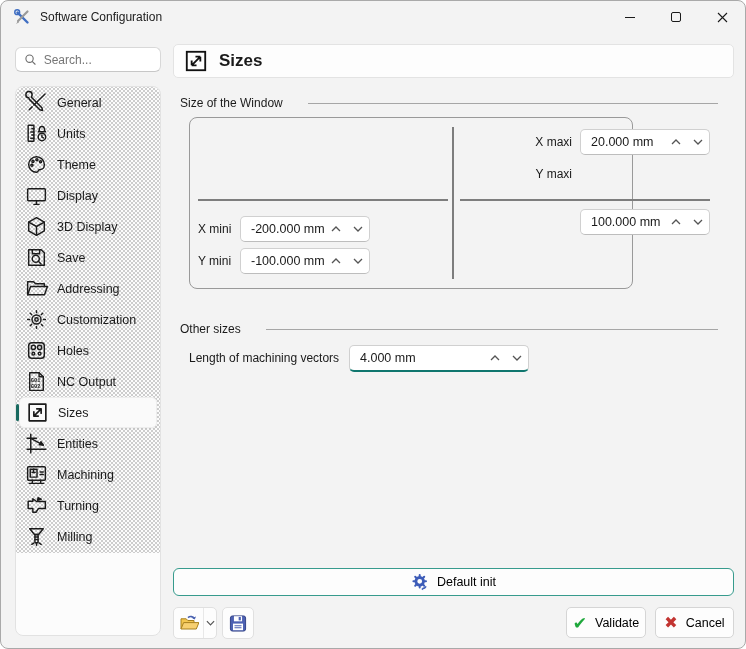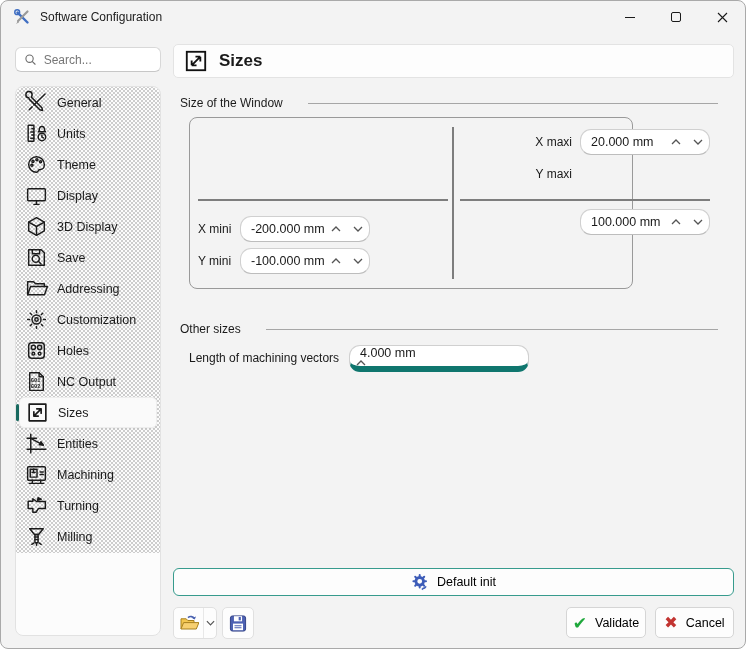--- a/index.html
+++ b/index.html
@@ -37,24 +37,24 @@
   .header-bar .hsi{width:26px;height:26px;stroke:#111;fill:none;stroke-width:1.7;}
   .page-title{font-size:17px;font-weight:bold;}
   .group-row{position:absolute;left:179px;width:538px;display:flex;align-items:center;gap:25px;}
   .group-label{font-size:12px;white-space:nowrap;}
   .group-line{flex:1;height:1px;background:#a6a6a6;}
   .viz-box{position:absolute;left:188px;top:116px;width:444px;height:172px;border:1px solid #999;border-radius:8px;}
   .axis{position:absolute;background:#7d7d7d;}
   .field-label{position:absolute;font-size:12px;line-height:26px;}
   
   .spinner{position:absolute;height:26px;background:#fff;border:1px solid #d0d0d0;border-bottom-color:#bdbdbd;
-           border-radius:11px;display:flex;align-items:stretch;overflow:hidden;}
+           border-radius:5px;display:flex;align-items:stretch;overflow:hidden;}
   .spinner input{flex:1;min-width:0;border:none;outline:none;background:transparent;font-size:12.5px;color:#1a1a1a;padding:0 0 0 10px;}
   .spin-btn{width:22px;border:none;background:transparent;display:flex;align-items:center;justify-content:center;cursor:pointer;padding:0;}
-  .spinner.focused{border-bottom:6px solid #0f766e;flex-direction:column;}
+  .spinner.focused{border-bottom:2px solid #0f766e;}
   
   .default-init{position:absolute;left:172px;top:567px;width:561px;height:28px;background:#fdfdfd;
                 border:1px solid #379b8d;border-radius:6px;display:flex;align-items:center;justify-content:center;gap:8px;
                 font-size:12.5px;cursor:pointer;}
   .tool-btn{position:absolute;top:606px;height:32px;background:#fdfdfd;border:1px solid #e0e0e0;border-radius:5px;
             display:flex;align-items:center;justify-content:center;cursor:pointer;}
   .split{padding:0;}
   .split .part-main{width:30px;height:100%;display:flex;align-items:center;justify-content:center;}
   .split .part-chev{width:13px;height:100%;display:flex;align-items:center;justify-content:center;border-left:1px solid #e8e8e8;}
   .action-btn{position:absolute;top:606px;height:31px;background:#fdfdfd;border:1px solid #d5d5d5;border-radius:5px;

